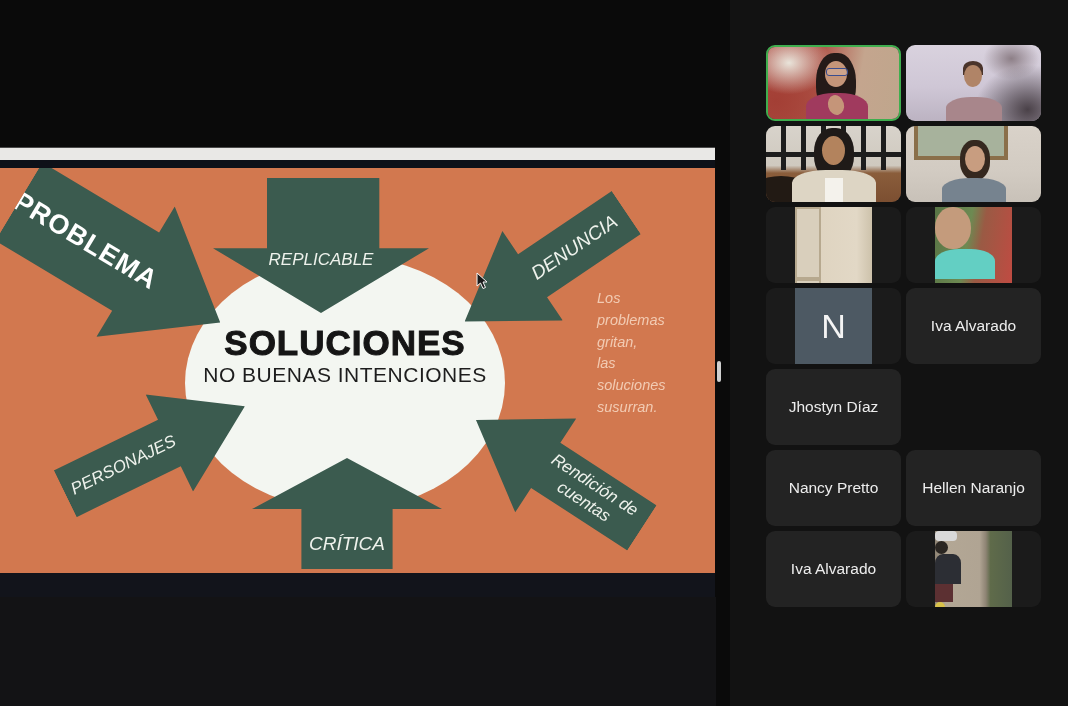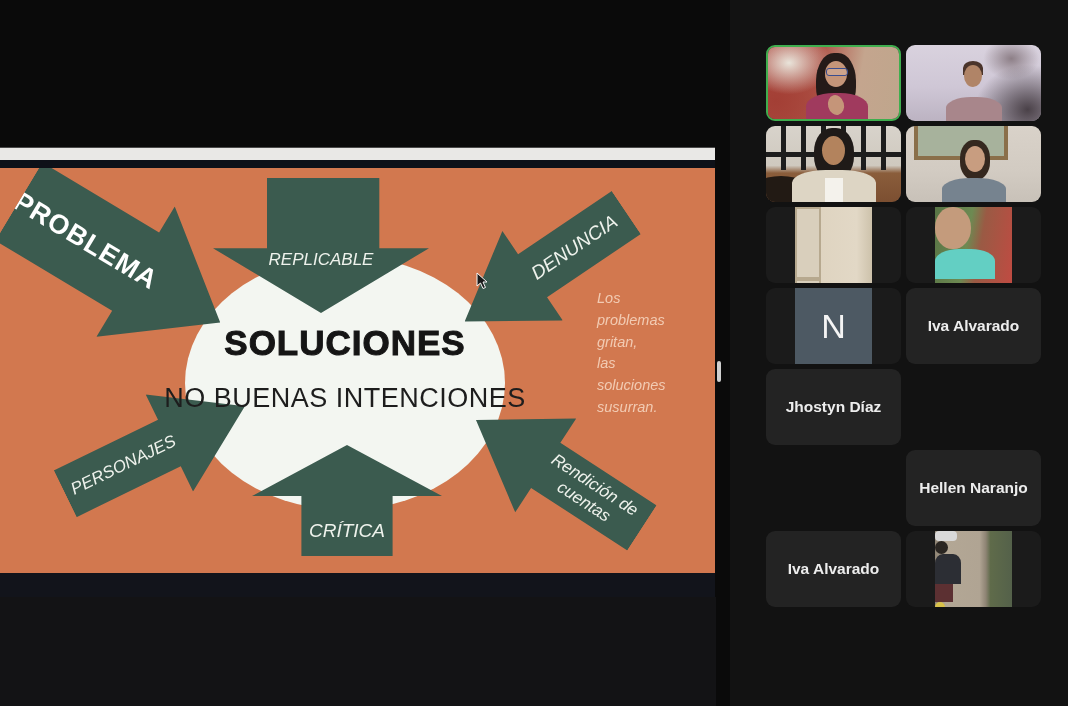--- a/index.html
+++ b/index.html
@@ -27,43 +27,43 @@
   .arr-replicable .alabel{font-size:17px;margin-top:28px;}
 
   .arr-denuncia{left:448px;top:45px;width:195px;height:108px;transform:rotate(-34deg);
     clip-path:polygon(0 50%,42% 0,42% 26%,100% 26%,100% 74%,42% 74%,42% 100%);}
   .arr-denuncia .alabel{font-size:19px;margin-left:70px;}
 
   .arr-personajes{left:55px;top:228px;width:200px;height:108px;transform:rotate(-26deg);
     clip-path:polygon(0 26%,58% 26%,58% 0,100% 50%,58% 100%,58% 74%,0 74%);}
   .arr-personajes .alabel{font-size:17px;margin-right:70px;}
 
-  .arr-critica{left:252px;top:277px;width:190px;height:111px;align-items:flex-end;
+  .arr-critica{left:252px;top:290px;width:190px;height:111px;align-items:flex-end;
     clip-path:polygon(50% 0,100% 46%,74% 46%,74% 100%,26% 100%,26% 46%,0 46%);}
   .arr-critica .alabel{font-size:19px;margin-bottom:14px;}
 
   .arr-rendicion{left:460px;top:250px;width:198px;height:112px;transform:rotate(33deg);
     clip-path:polygon(0 50%,42% 0,42% 26%,100% 26%,100% 74%,42% 74%,42% 100%);}
   .arr-rendicion .alabel{font-size:17px;margin-left:72px;}
 
   #slide-title-block{position:absolute;left:145px;top:155px;width:400px;text-align:center;}
   #slide-title{font-weight:bold;font-size:35px;letter-spacing:1px;color:#151515;-webkit-text-stroke:1px #151515;}
-  #slide-subtitle{font-size:27px;letter-spacing:.5px;color:#1d1d1d;margin-top:20px;}
+  #slide-subtitle{font-size:21px;letter-spacing:.5px;color:#1d1d1d;margin-top:0;}
 
   #quote{position:absolute;left:597px;top:120px;width:110px;font-size:14.5px;font-style:italic;
     color:var(--quote-text,#f2cbb3);line-height:1.5;white-space:pre-line;}
 
   #cursor{position:absolute;left:476px;top:104px;}
 
   
   #panel{position:absolute;left:730px;top:0;width:338px;height:706px;background:#121212;}
   .tile{position:absolute;width:135px;height:76px;border-radius:9px;background:var(--tile-bg,#232323);
     overflow:hidden;box-sizing:border-box;display:flex;align-items:center;justify-content:center;}
   .tile.active{border:2px solid var(--active-border,#3fae4e);}
-  .pname{color:#ededed;font-size:15.5px;font-weight:bold;}
+  .pname{color:#ededed;font-size:15.5px;}
   .photo-tile{background:#1b1b1b;}
   .photo{position:absolute;left:29px;top:0;width:77px;height:76px;overflow:hidden;}
   .nsquare{position:absolute;left:29px;top:0;width:77px;height:76px;background:var(--letter-tile-bg,#4d5963);
     display:flex;align-items:center;justify-content:center;color:#f4f4f4;font-size:34px;}
 
   .vid{position:absolute;inset:0;}
   .vid div{position:absolute;}
   
   .v1{background:radial-gradient(60px 45px at 16% 22%,#e9e4da 0%,rgba(233,228,218,0) 70%),
        radial-gradient(90px 80px at 6% 75%,#a33f35 0%,rgba(163,63,53,0) 80%),
@@ -228,20 +228,23 @@
 
     <div class="tile" style="left:176px;top:288px;">
       <span class="pname">Iva Alvarado</span>
     </div>
 
     <div class="tile" style="left:36px;top:369px;">
       <span class="pname">Jhostyn Díaz</span>
     </div>
 
 
+    <div class="tile" style="left:36px;top:450px;">
+      <span class="pname">Nancy Pretto</span>
+    </div>
 
     <div class="tile" style="left:176px;top:450px;text-align:right;">
       <span class="pname">Hellen Naranjo</span>
     </div>
 
     <div class="tile" style="left:36px;top:531px;">
       <span class="pname">Iva Alvarado</span>
     </div>
 
     <div class="tile photo-tile" style="left:176px;top:531px;">

